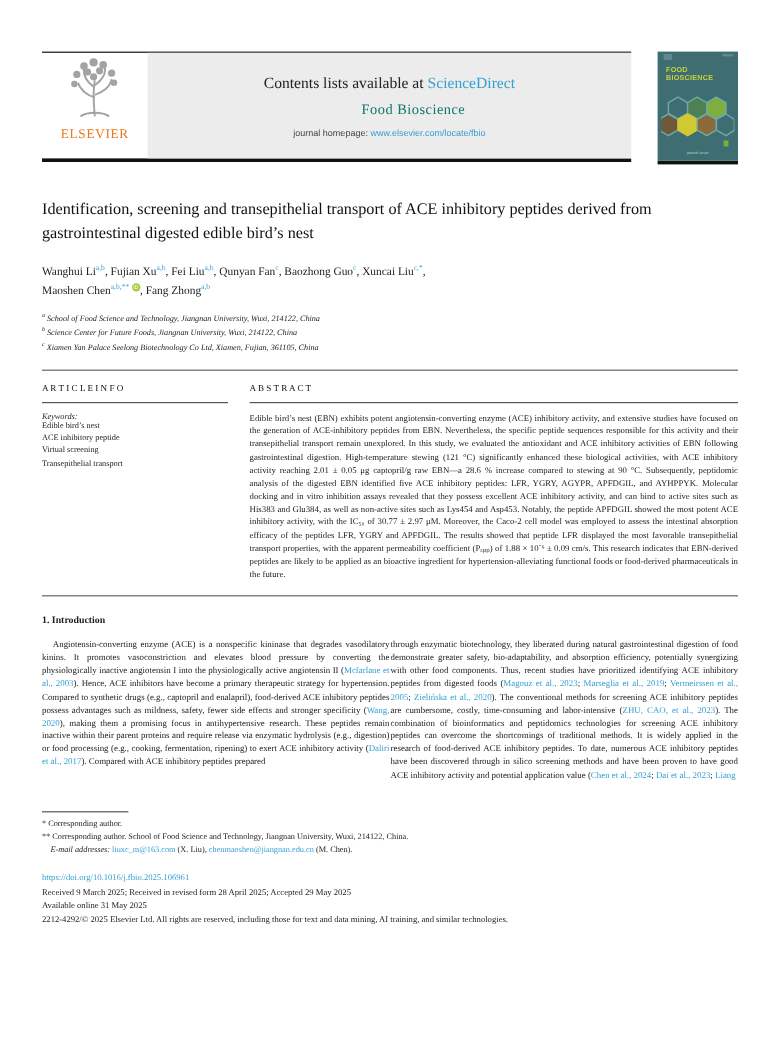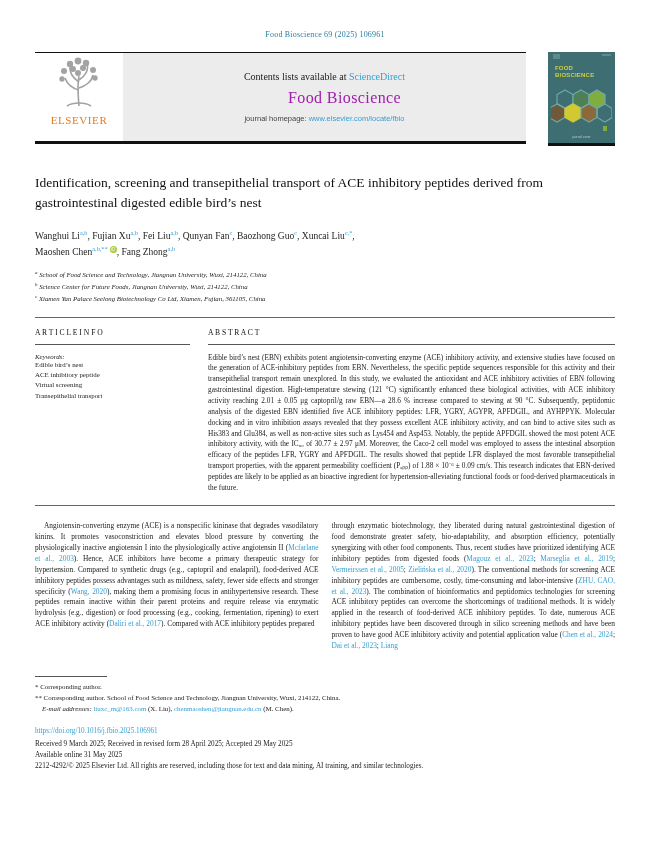--- a/index.html
+++ b/index.html
@@ -14,22 +14,22 @@
 
   
   .citation{width:100%;text-align:center;font-size:8px;color:#2b7da1;letter-spacing:.2px;}
 
   
   .header-row{display:flex;margin-top:13px;align-items:flex-start;}
   .header-main{flex:1;border-top:1.5px solid #111;border-bottom:3px solid #111;display:flex;height:88px;background:#fff;}
   .logo-box{width:88px;display:flex;flex-direction:column;align-items:center;justify-content:flex-start;padding-top:3px;}
   .elsevier-word{font-size:11px;color:#e8791c;letter-spacing:.6px;margin-top:-2px;font-family:"Liberation Serif",serif;}
   .gray-panel{flex:1;background:#ececec;display:flex;flex-direction:column;align-items:center;justify-content:center;gap:7px;}
-  .contents-line{font-size:10px;color:#222;text-align:right;}
-  .journal-title{font-size:16px;color:#a21caf;letter-spacing:.4px;margin-left:40px;}
+  .contents-line{font-size:13px;color:#222;text-align:right;}
+  .journal-title{font-size:12px;color:#0f766e;letter-spacing:.4px;margin-left:40px;}
   .homepage-line{font-family:"Liberation Sans",sans-serif;font-size:7.5px;color:#444;}
   .cover-wrap{width:67px;margin-left:22px;display:flex;flex-direction:column;}
   .cover{width:67px;height:91px;background:#3e6e72;position:relative;overflow:hidden;}
   .cover-title{position:absolute;top:13px;left:7px;font-family:"Liberation Sans",sans-serif;
     font-weight:bold;font-size:6px;line-height:1.1;color:#c9d23c;letter-spacing:.2px;}
   .cover-hexes{position:absolute;top:36px;left:3px;}
   .cover-foottext{position:absolute;bottom:4px;width:100%;text-align:center;font-size:4px;color:#b9cecb;
     font-family:"Liberation Sans",sans-serif;transform:scale(.8);}
   .cover-corner{position:absolute;top:2px;left:5px;width:7px;height:5px;background:#5d8a8c;}
   .cover-corner-r{position:absolute;top:2px;right:4px;width:9px;height:2px;background:#5d8a8c;}
@@ -53,41 +53,40 @@
   .abs-col{flex:1;font-family:Liberation Serif, serif;}
   .col-heading{font-size:7.6px;color:#111;margin-top:4px;}
   .col-rule{border-top:1px solid #555;margin:7px 0 8px 0;}
   .kw-label{font-size:6.9px;font-style:italic;}
   .kw{font-size:6.9px;line-height:1.5;}
   .abstract-text{font-size:7.3px;line-height:1.49;text-align:justify;color:#1b1b1b;}
 
   
   .intro{margin-top:15px;}
   .intro-heading{font-size:8.2px;font-weight:bold;}
-  .columns{display:flex;gap:13px;margin-top:11px;}
+  .columns{display:flex;gap:1px;margin-top:11px;}
   .col{flex:1;font-size:7.4px;line-height:1.48;text-align:justify;color:#1b1b1b;}
   .col.first p{text-indent:9px;margin:0;}
   .col p{margin:0;}
 
   
   .footnotes{margin-top:24px;}
   .fn-rule{width:72px;border-top:1px solid #555;margin-bottom:5px;}
   .fn{font-size:6.9px;line-height:1.55;color:#1b1b1b;}
   .fn.indent{padding-left:7px;}
   .footer-block{margin-top:13px;}
   .doi{font-size:7.2px;}
   .meta{font-size:7.2px;margin-top:4px;line-height:1.5;}
   .copyright{font-size:7.2px;margin-top:1px;}
 </style>
 </head>
 <body>
 
 <div class="page">
 
-  <div class="citation">Food Bioscience 69 (2025) 106961</div>
 
   <div class="header-row">
     <div class="header-main">
       <div class="logo-box">
         <span>
           <svg width="52" height="56" viewBox="0 0 52 56">
             <g fill="none" stroke="#a3a3a3" stroke-width="1.6">
               <path d="M26 50 C25 38 24 30 26 20"></path>
               <path d="M26 26 C20 22 16 16 17 9"></path>
               <path d="M26 24 C32 20 36 14 34 8"></path>
@@ -177,20 +176,21 @@
     <div class="abs-col">
       <div class="col-heading">A B S T R A C T</div>
       <div class="col-rule"></div>
       <div class="abstract-text">Edible bird’s nest (EBN) exhibits potent angiotensin-converting enzyme (ACE) inhibitory activity, and extensive studies have focused on the generation of ACE-inhibitory peptides from EBN. Nevertheless, the specific peptide sequences responsible for this activity and their transepithelial transport remain unexplored. In this study, we evaluated the antioxidant and ACE inhibitory activities of EBN following gastrointestinal digestion. High-temperature stewing (121 °C) significantly enhanced these biological activities, with ACE inhibitory activity reaching 2.01 ± 0.05 μg captopril/g raw EBN—a 28.6 % increase compared to stewing at 90 °C. Subsequently, peptidomic analysis of the digested EBN identified five ACE inhibitory peptides: LFR, YGRY, AGYPR, APFDGIL, and AYHPPYK. Molecular docking and in vitro inhibition assays revealed that they possess excellent ACE inhibitory activity, and can bind to active sites such as His383 and Glu384, as well as non-active sites such as Lys454 and Asp453. Notably, the peptide APFDGIL showed the most potent ACE inhibitory activity, with the IC₅₀ of 30.77 ± 2.97 μM. Moreover, the Caco-2 cell model was employed to assess the intestinal absorption efficacy of the peptides LFR, YGRY and APFDGIL. The results showed that peptide LFR displayed the most favorable transepithelial transport properties, with the apparent permeability coefficient (Pₐₚₚ) of 1.88 × 10⁻⁶ ± 0.09 cm/s. This research indicates that EBN-derived peptides are likely to be applied as an bioactive ingredient for hypertension-alleviating functional foods or food-derived pharmaceuticals in the future.</div>
     </div>
   </div>
 
   <div class="rule"></div>
 
   <div class="intro">
+    <div class="intro-heading">1. Introduction</div>
     <div class="columns">
       <div class="col first">
         <p><span>Angiotensin-converting enzyme (ACE) is a nonspecific kininase that degrades vasodilatory kinins. It promotes vasoconstriction and elevates blood pressure by converting the physiologically inactive angiotensin I into the physiologically active angiotensin II (</span><span class="link">Mcfarlane et al., 2003</span><span>). Hence, ACE inhibitors have become a primary therapeutic strategy for hypertension. Compared to synthetic drugs (e.g., captopril and enalapril), food-derived ACE inhibitory peptides possess advantages such as mildness, safety, fewer side effects and stronger specificity (</span><span class="link">Wang, 2020</span><span>), making them a promising focus in antihypertensive research. These peptides remain inactive within their parent proteins and require release via enzymatic hydrolysis (e.g., digestion) or food processing (e.g., cooking, fermentation, ripening) to exert ACE inhibitory activity (</span><span class="link">Daliri et al., 2017</span><span>). Compared with ACE inhibitory peptides prepared</span></p>
       </div>
       <div class="col">
         <p><span>through enzymatic biotechnology, they liberated during natural gastrointestinal digestion of food demonstrate greater safety, bio-adaptability, and absorption efficiency, potentially synergizing with other food components. Thus, recent studies have prioritized identifying ACE inhibitory peptides from digested foods (</span><span class="link">Magouz et al., 2023</span><span>; </span><span class="link">Marseglia et al., 2019</span><span>; </span><span class="link">Vermeirssen et al., 2005</span><span>; </span><span class="link">Zielińska et al., 2020</span><span>). The conventional methods for screening ACE inhibitory peptides are cumbersome, costly, time-consuming and labor-intensive (</span><span class="link">ZHU, CAO, et al., 2023</span><span>). The combination of bioinformatics and peptidomics technologies for screening ACE inhibitory peptides can overcome the shortcomings of traditional methods. It is widely applied in the research of food-derived ACE inhibitory peptides. To date, numerous ACE inhibitory peptides have been discovered through in silico screening methods and have been proven to have good ACE inhibitory activity and potential application value (</span><span class="link">Chen et al., 2024</span><span>; </span><span class="link">Dai et al., 2023</span><span>; </span><span class="link">Liang</span></p>
       </div>
     </div>
   </div>
 

